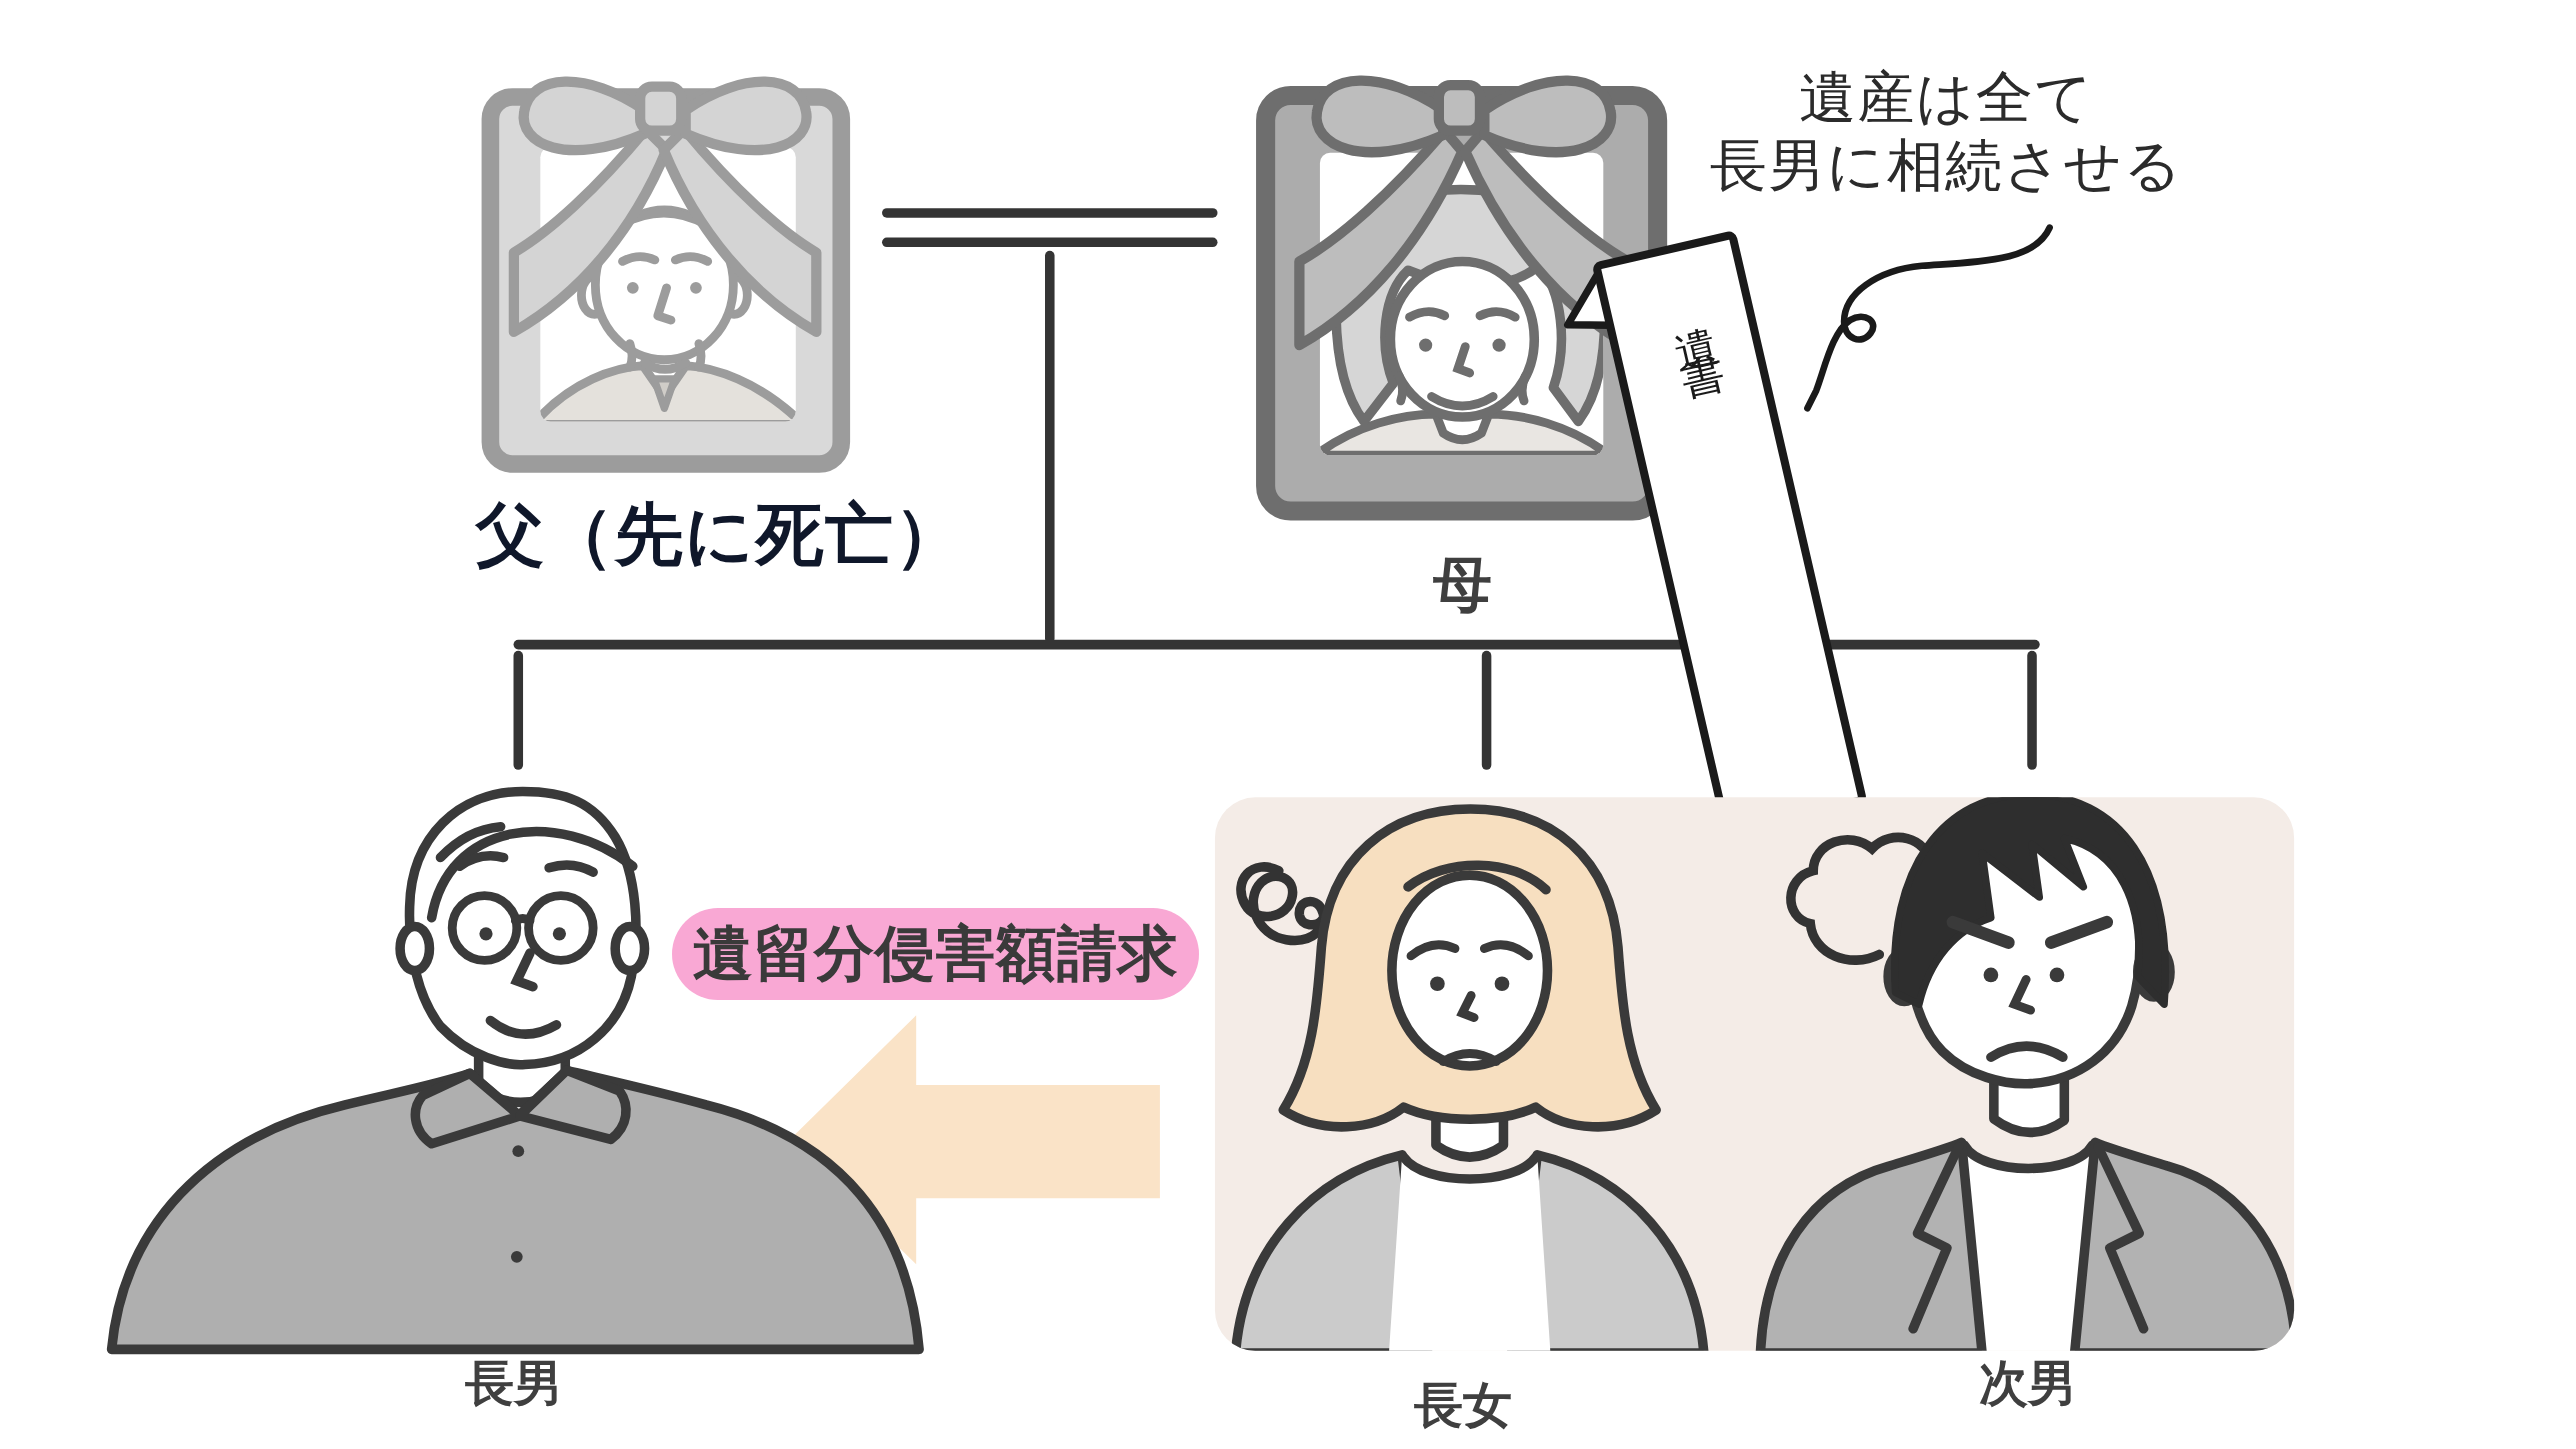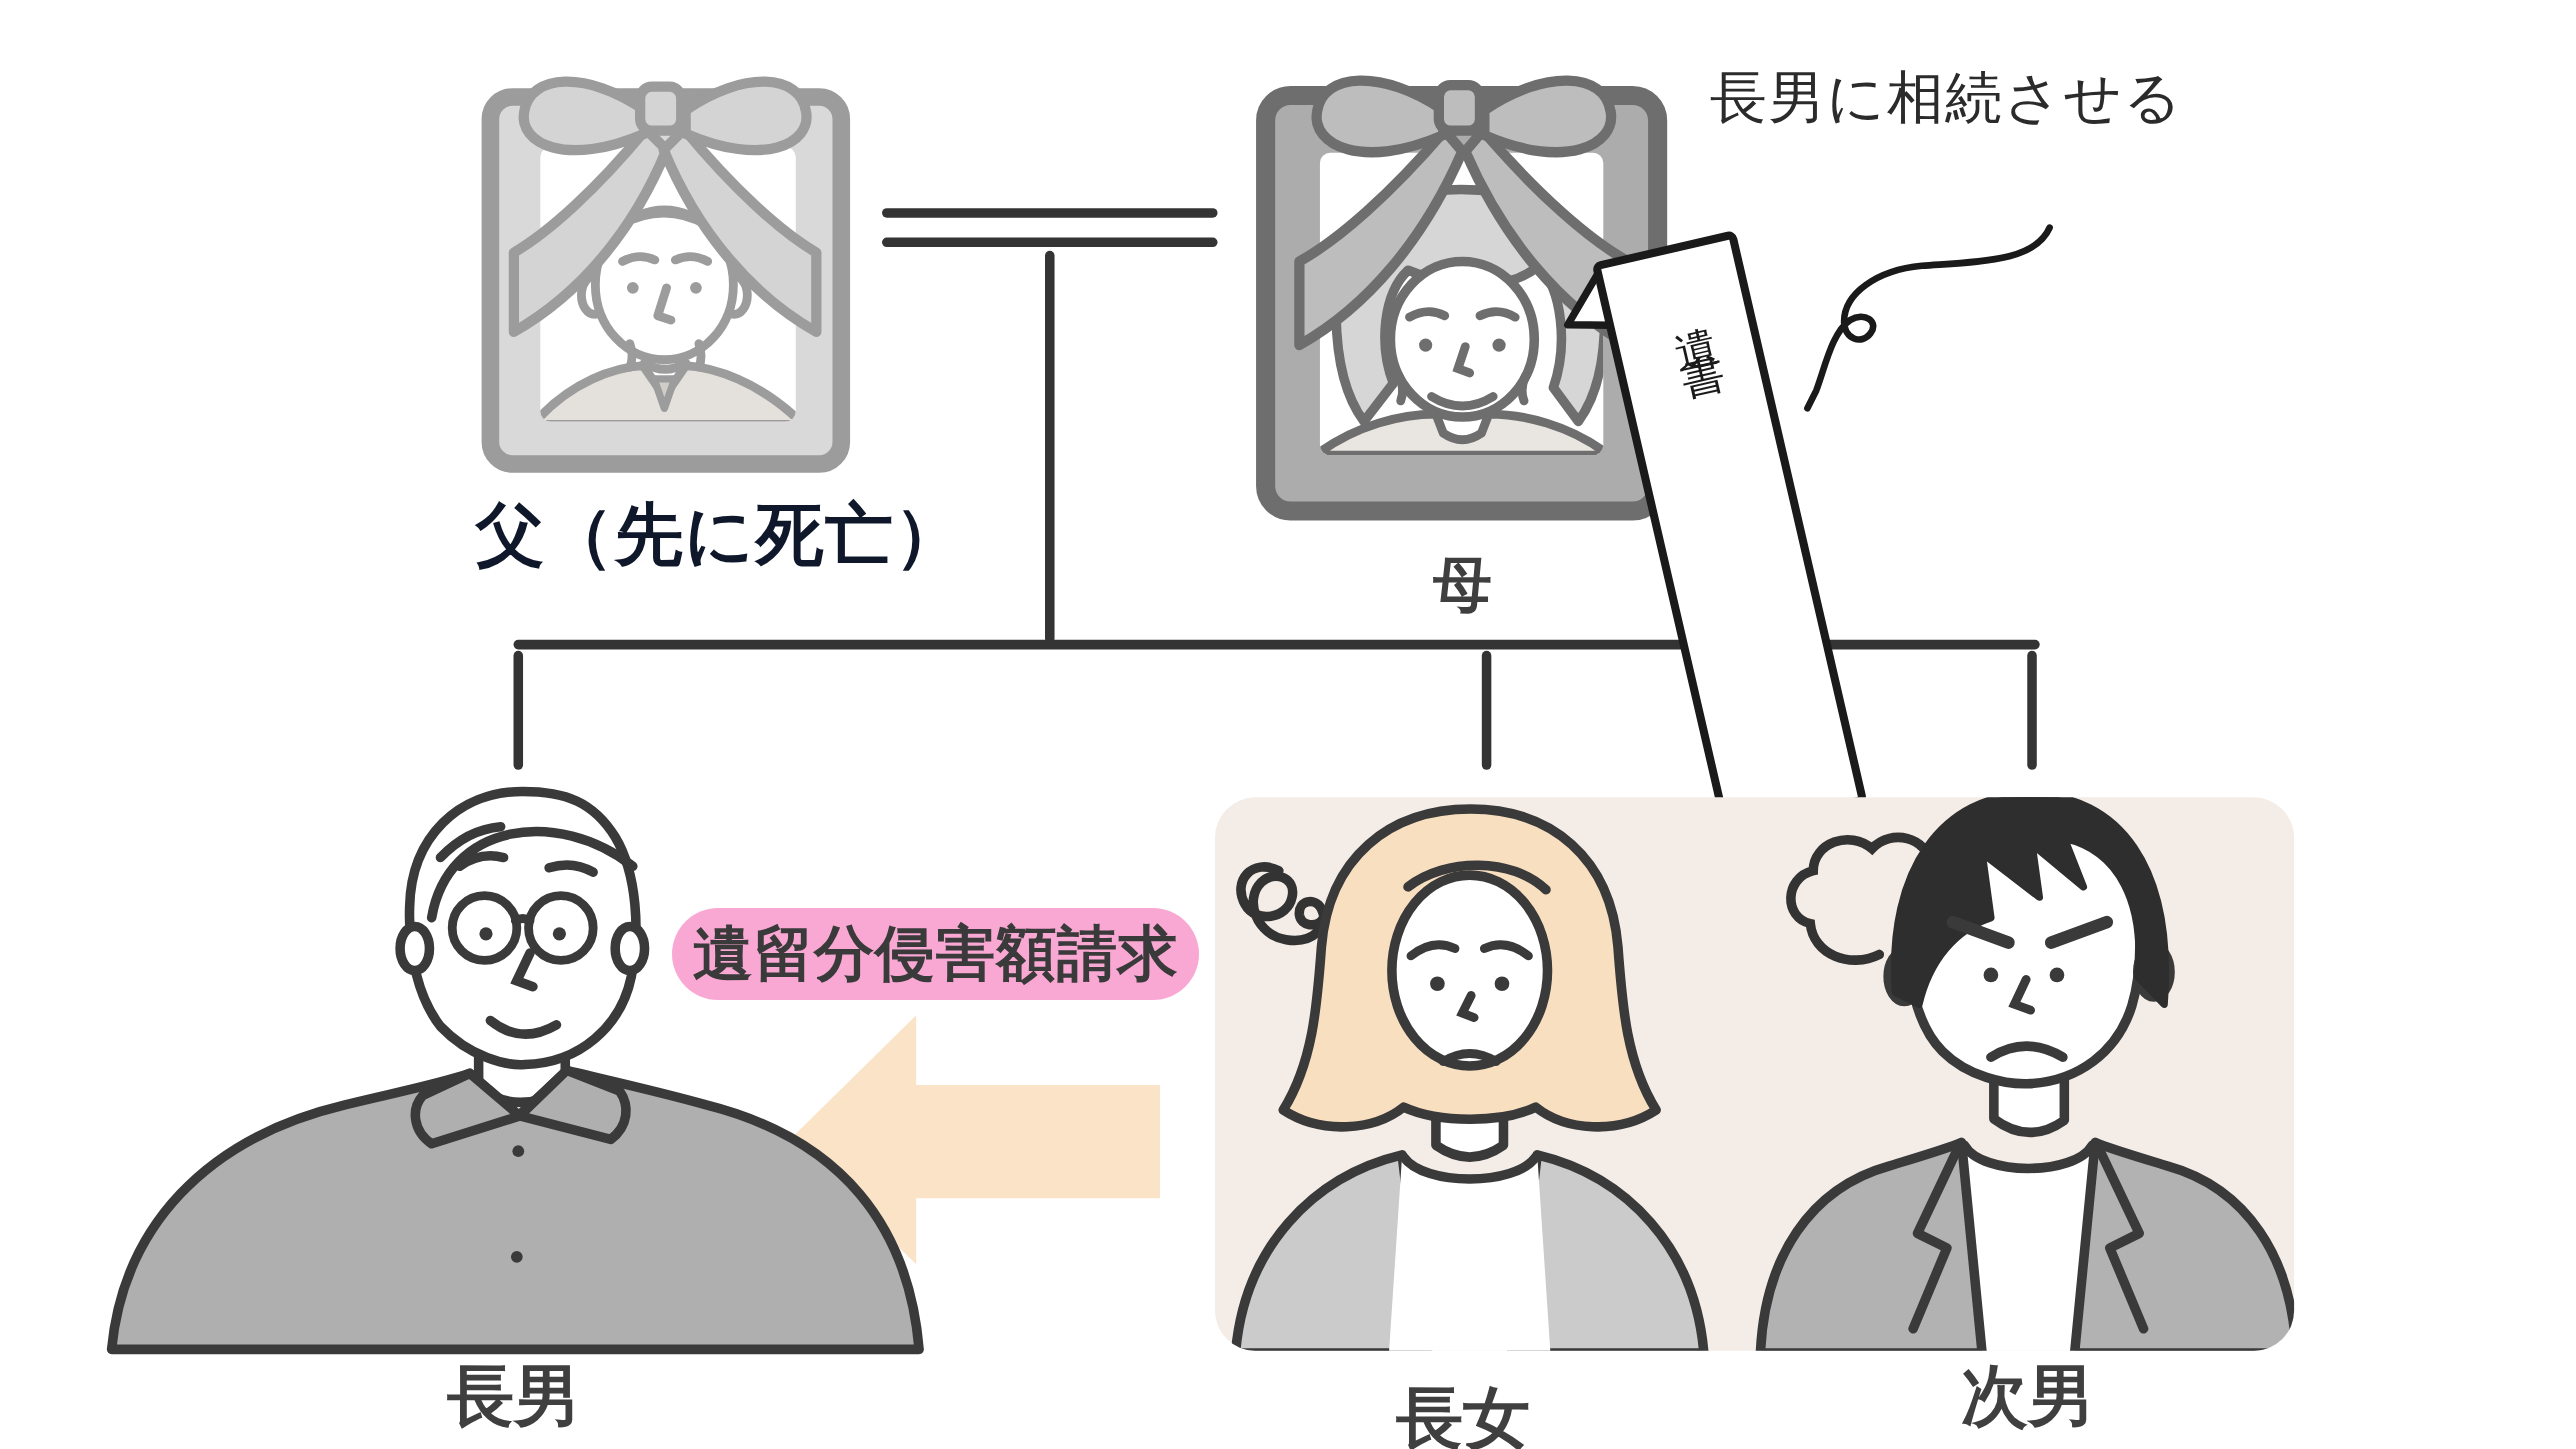--- a/index.html
+++ b/index.html
@@ -2,21 +2,21 @@
 <html style="font-size:11.7px"><head>
 <meta charset="utf-8">
 <style>
   html,body{margin:0;padding:0;background:#ffffff;}
   .stage{position:relative;width:2576px;height:1450px;background:#ffffff;overflow:hidden;
          font-family:"Liberation Sans",sans-serif;}
   .art{position:absolute;left:0;top:0;width:2576px;height:1450px;}
   .label{position:absolute;text-align:center;color:#3F3F3F;font-weight:600;white-space:nowrap;}
   .father-label{left:476px;top:490px;width:429px;font-size:68px;color:#0f172a;letter-spacing:1.5px;}
   .mother-label{left:1417px;top:546px;width:91px;font-size:59px;}
-  .child-label{top:1351px;width:250px;font-size:67px;}
+  .child-label{top:1351px;width:250px;font-size:49px;}
   .son1-label{left:389px;}
   .daughter-label{left:1338px;margin-top:22px;}
   .son2-label{left:1903px;}
   .annotation{position:absolute;left:1653px;top:63px;width:587px;text-align:center;
               color:#2B2B2B;font-size:57px;line-height:1.2;font-weight:500;letter-spacing:1.5px;}
   .note-label{position:absolute;left:1663px;top:295px;width:51px;height:191px;
               writing-mode:vertical-rl;text-orientation:upright;letter-spacing:26.4px;
               font-size:43px;color:#1A1A1A;font-weight:500;
               transform:rotate(-13deg);transform-origin:50% 0;}
   .claim-pill{position:absolute;left:672px;top:908px;width:527px;height:92px;
@@ -190,20 +190,21 @@
         <path d="M 2668 1562 L 2612 1680 L 2652 1700 L 2606 1810" fill="none" stroke="#3A3A3A" stroke-width="13" stroke-linecap="round" stroke-linejoin="round"></path>
         <path d="M 2858 1562 L 2914 1680 L 2874 1700 L 2920 1810" fill="none" stroke="#3A3A3A" stroke-width="13" stroke-linecap="round" stroke-linejoin="round"></path>
       </g>
     </g>
   </svg>
 
   <div class="label father-label">父（先に死亡）</div>
   <div class="label mother-label">母</div>
 
   <div class="annotation">
+    <div>遺産は全て</div>
     <div>長男に相続させる</div>
   </div>
 
   <div class="note-label">遺書</div>
 
   <div class="claim-pill">
     <span>遺留分侵害額請求</span>
   </div>
 
   <div class="label child-label son1-label">長男</div>

